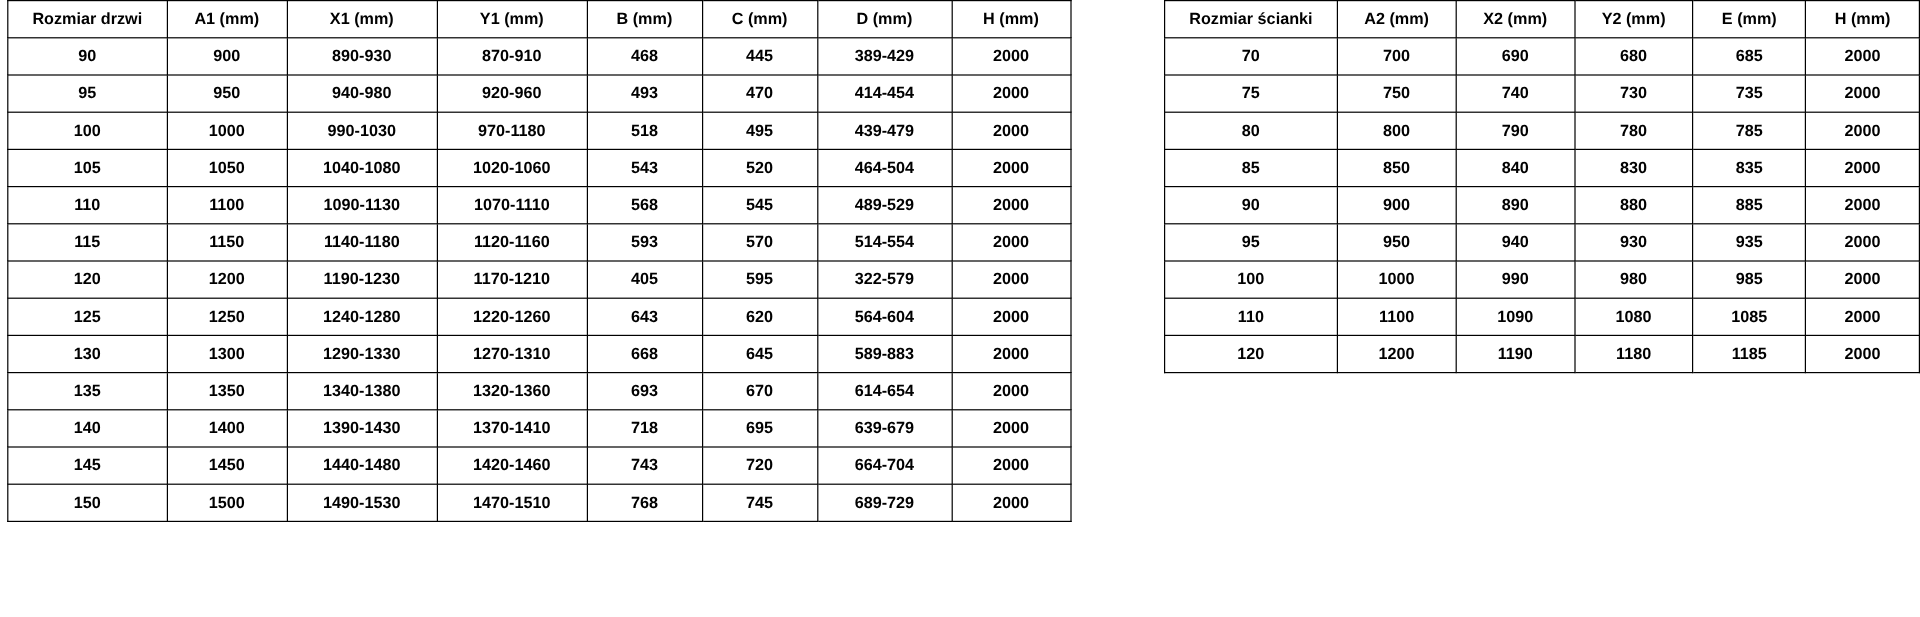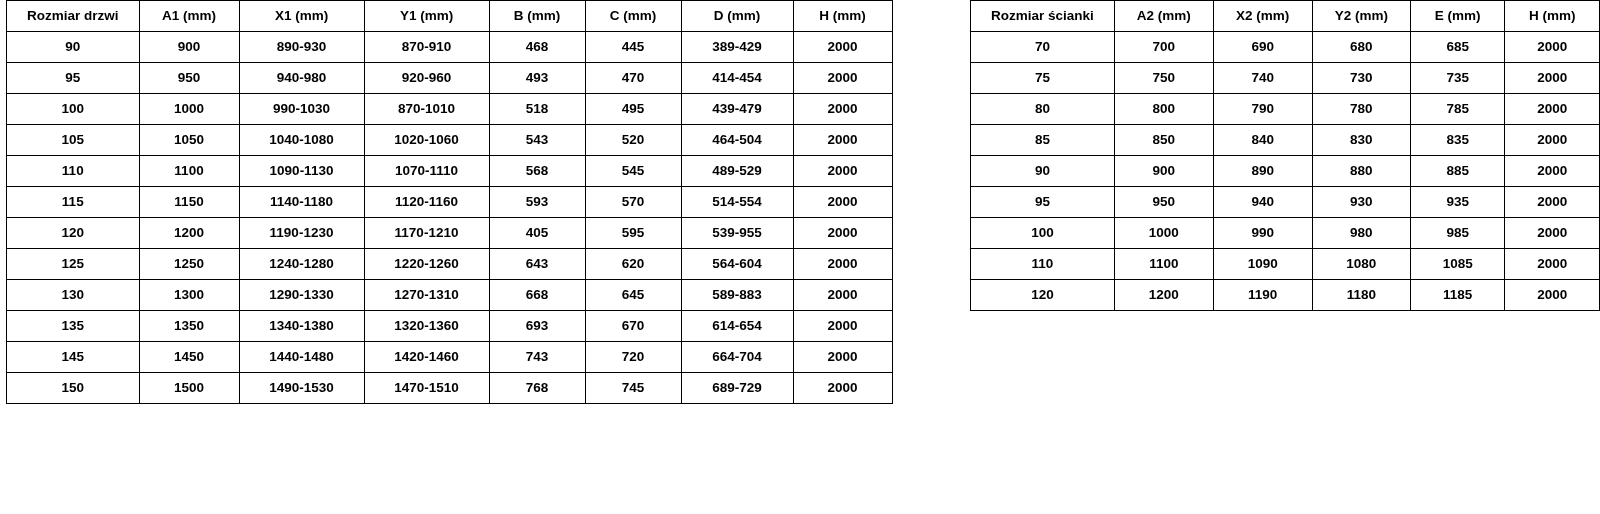--- a/index.html
+++ b/index.html
@@ -115,21 +115,21 @@
           <td>920-960</td>
           <td>493</td>
           <td>470</td>
           <td>414-454</td>
           <td>2000</td>
         </tr>
         <tr>
           <td>100</td>
           <td>1000</td>
           <td>990-1030</td>
-          <td>870-1010</td>
+          <td>970-1180</td>
           <td>518</td>
           <td>495</td>
           <td>439-479</td>
           <td>2000</td>
         </tr>
         <tr>
           <td>105</td>
           <td>1050</td>
           <td>1040-1080</td>
           <td>1020-1060</td>
@@ -158,21 +158,21 @@
           <td>514-554</td>
           <td>2000</td>
         </tr>
         <tr>
           <td>120</td>
           <td>1200</td>
           <td>1190-1230</td>
           <td>1170-1210</td>
           <td>405</td>
           <td>595</td>
-          <td>539-955</td>
+          <td>322-579</td>
           <td>2000</td>
         </tr>
         <tr>
           <td>125</td>
           <td>1250</td>
           <td>1240-1280</td>
           <td>1220-1260</td>
           <td>643</td>
           <td>620</td>
           <td>564-604</td>
@@ -189,20 +189,30 @@
           <td>2000</td>
         </tr>
         <tr>
           <td>135</td>
           <td>1350</td>
           <td>1340-1380</td>
           <td>1320-1360</td>
           <td>693</td>
           <td>670</td>
           <td>614-654</td>
+          <td>2000</td>
+        </tr>
+        <tr>
+          <td>140</td>
+          <td>1400</td>
+          <td>1390-1430</td>
+          <td>1370-1410</td>
+          <td>718</td>
+          <td>695</td>
+          <td>639-679</td>
           <td>2000</td>
         </tr>
         <tr>
           <td>145</td>
           <td>1450</td>
           <td>1440-1480</td>
           <td>1420-1460</td>
           <td>743</td>
           <td>720</td>
           <td>664-704</td>

